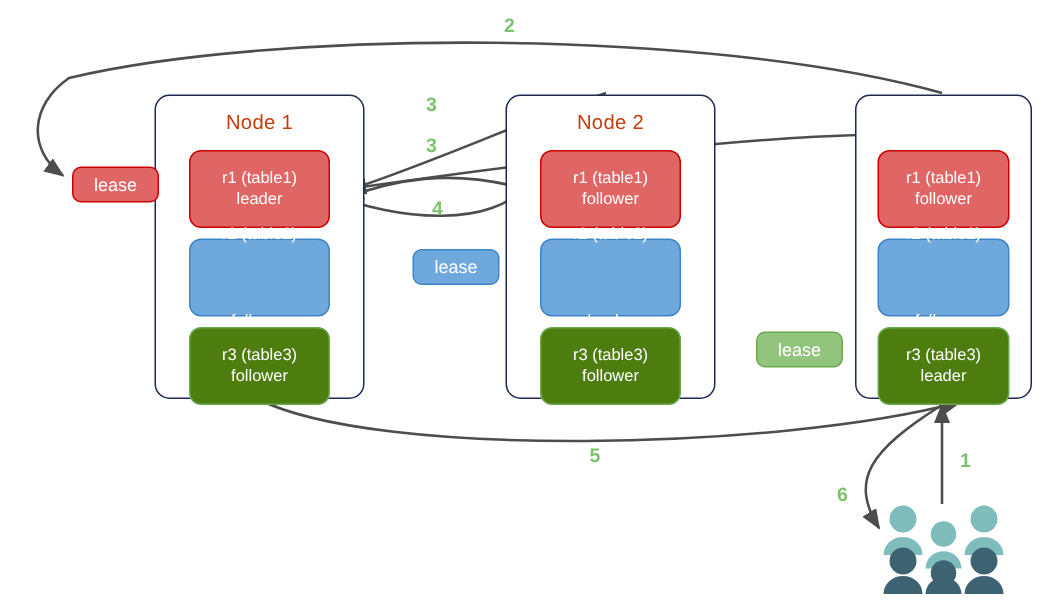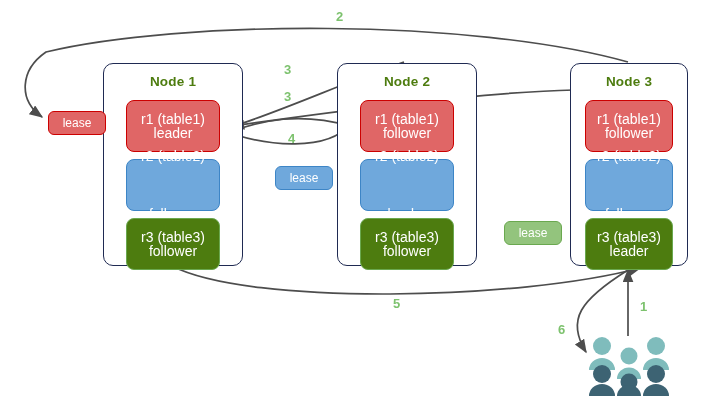--- a/index.html
+++ b/index.html
@@ -17,32 +17,32 @@
     position:absolute;
     background:#ffffff;
     border:1.6px solid #1f2a52;
     border-radius:10px;
     box-sizing:border-box;
     z-index:2;
   }
   .node-title{
     position:absolute;left:0;right:0;top:10px;
     text-align:center;
-    font-size:13.5px;font-weight:bold;color:#4d7c0f;
+    font-size:13.5px;font-weight:normal;color:#c2410c;
     letter-spacing:.2px;
   }
   .rep{
     position:absolute;
     left:22px;right:22px;
     height:52px;
     border-radius:8px;
     box-sizing:border-box;
     display:flex;flex-direction:column;
     align-items:center;justify-content:center;
-    color:#ffffff;font-size:14px;line-height:14.5px;
+    color:#ffffff;font-size:11px;line-height:14.5px;
     text-align:center;
   }
   .rep.r1{background:#e06666;border:1.6px solid #cc0000;}
   .rep.r2{background:#6fa8dc;border:1.6px solid #3d85c6;gap:43px;}
   .rep.r3{background:#4d7c0f;border:1.6px solid #6aa84f;}
   .rep .l1,.rep .l2{display:block;}
   .lease{
     position:absolute;
     width:58px;height:24px;
     border-radius:6px;
@@ -120,21 +120,20 @@
       <span class="l1">r2 (table2)</span>
       <span class="l2">leader</span>
     </div>
     <div class="rep r3" style="top:154px;">
       <span class="l1">r3 (table3)</span>
       <span class="l2">follower</span>
     </div>
   </div>
 
   <div class="node" style="left:570px;top:63px;width:118px;height:203px;">
-    <div class="node-title">Node 3</div>
     <div class="rep r1" style="top:36px;left:14px;right:14px;">
       <span class="l1">r1 (table1)</span>
       <span class="l2">follower</span>
     </div>
     <div class="rep r2" style="top:95px;left:14px;right:14px;">
       <span class="l1">r2 (table2)</span>
       <span class="l2">follower</span>
     </div>
     <div class="rep r3" style="top:154px;left:14px;right:14px;">
       <span class="l1">r3 (table3)</span>

